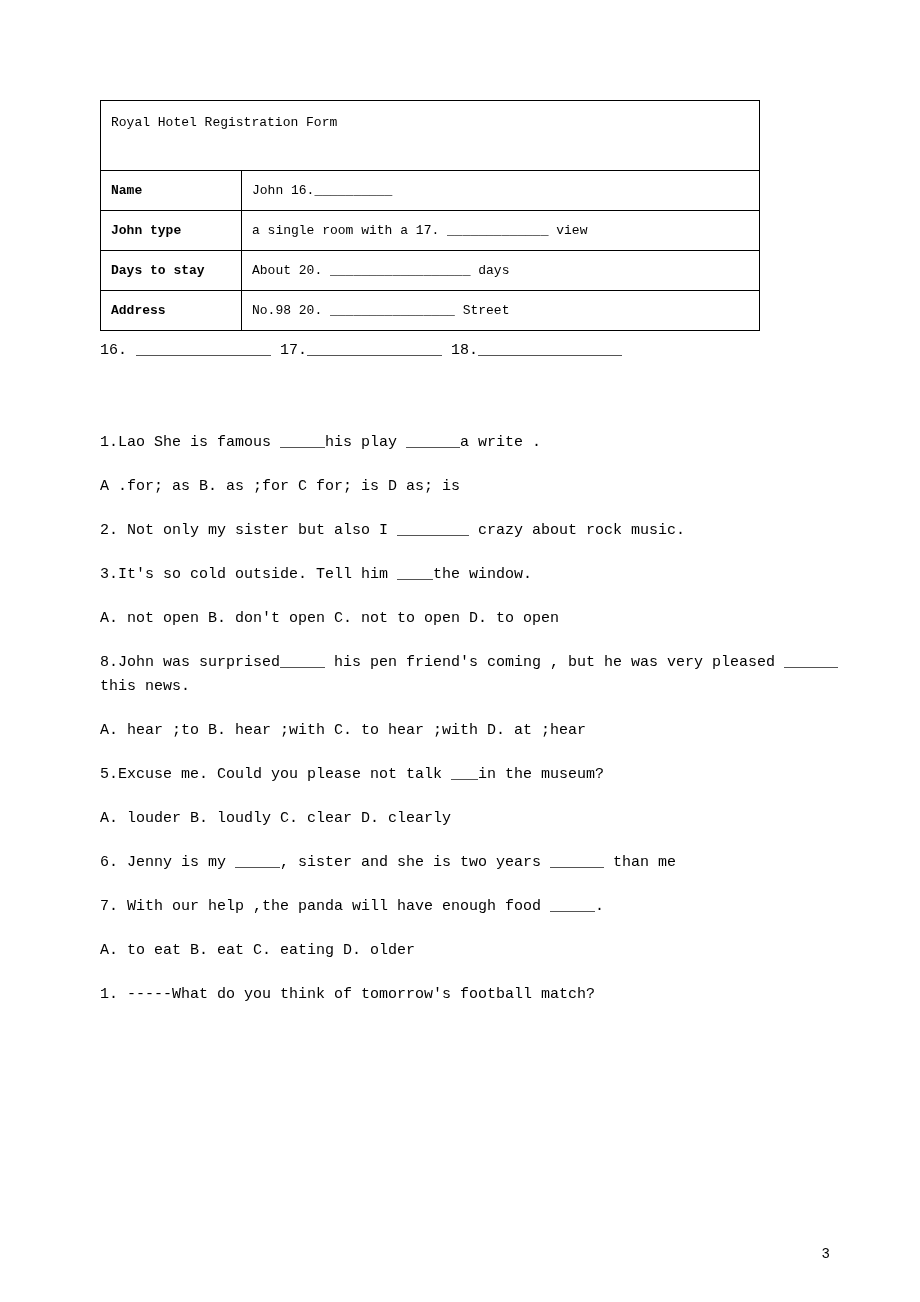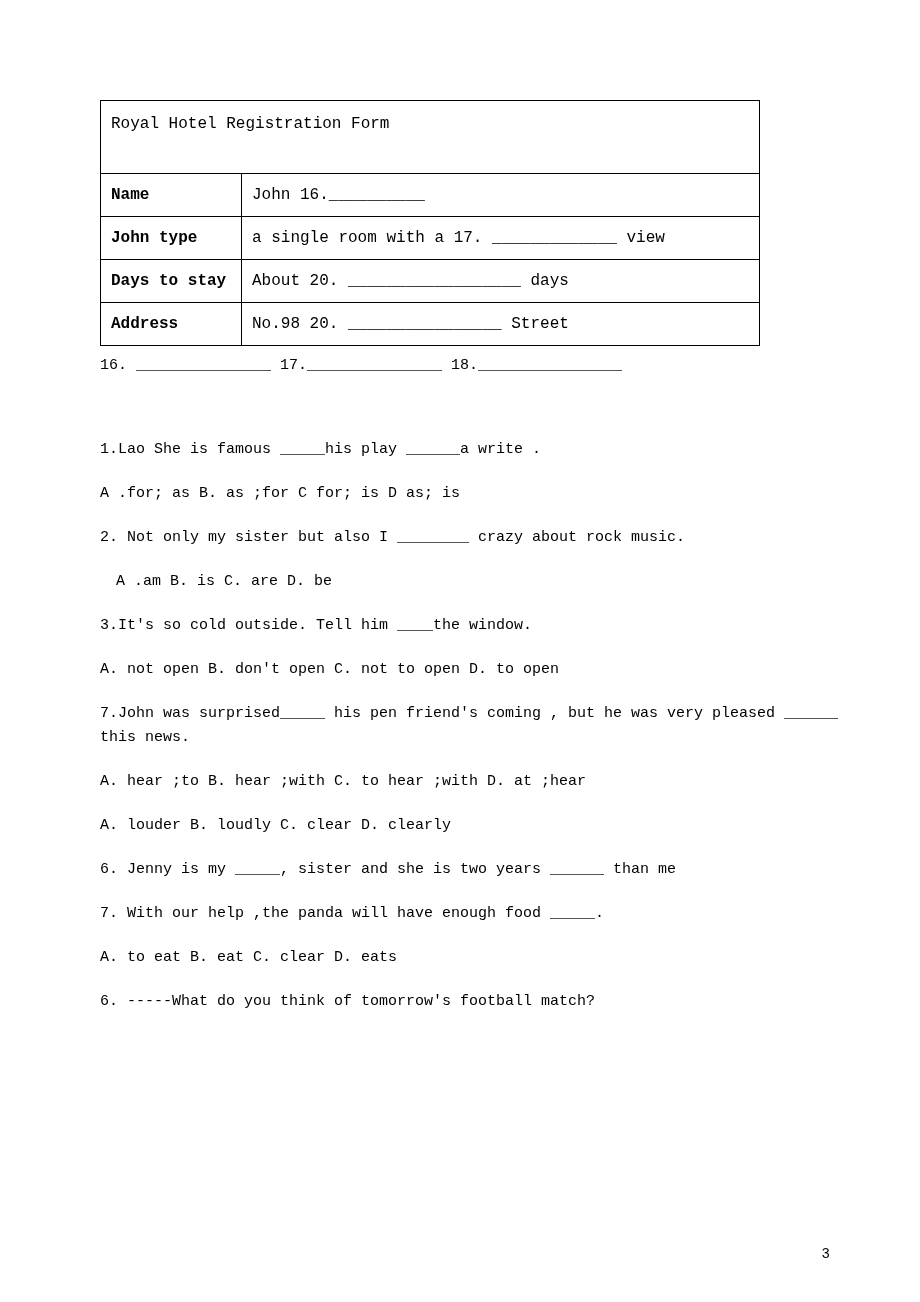--- a/index.html
+++ b/index.html
@@ -20,32 +20,32 @@
   }
   table.form-table {
     border-collapse: collapse;
     width: 660px;
     margin-bottom: 8px;
   }
   table.form-table td {
     border: 1px solid #000;
     padding: 12px 10px;
     vertical-align: middle;
-    font-size: 16px;
+    font-size: 13px;
   }
   table.form-table td.label-cell {
     width: 120px;
     font-weight: bold;
   }
   table.form-table td.header-cell {
     padding-top: 14px;
     padding-bottom: 40px;
   }
   .line {
-    margin: 0 0 20px 0;
+    margin: 8px 0 20px 0;
     line-height: 1.6;
   }
   .page-num {
     position: absolute;
     right: 90px;
     bottom: 40px;
     font-size: 14px;
     color: #000;
   }
   .section-gap { height: 40px; }
@@ -82,31 +82,31 @@
 
   <p class="line">16. _______________  17._______________   18.________________</p>
 
   <div class="section-gap"></div>
 
 
   <p class="line">1.Lao She is famous _____his play ______a write .</p>
   <p class="line">A .for; as    B. as ;for  C for; is   D as; is</p>
 
   <p class="line">2. Not only my sister but also I ________ crazy about rock music.</p>
-  <p class="line indent">A .am   B. is   C. are   D. be</p>
 
   <p class="line">3.It's so cold outside. Tell him ____the window.</p>
   <p class="line">A. not open B. don't open C. not to open D. to open</p>
 
-  <p class="line">7.John was surprised_____ his pen friend's coming , but he was very pleased ______ this news.</p>
+  <p class="line">8.John was surprised_____ his pen friend's coming , but he was very pleased ______ this news.</p>
   <p class="line">A. hear ;to  B. hear ;with C. to hear ;with D. at ;hear</p>
 
+  <p class="line">5.Excuse me. Could you please not talk ___in the museum?</p>
   <p class="line">A. louder  B. loudly C. clear D. clearly</p>
 
   <p class="line">6.  Jenny is my _____, sister and she is two years ______ than me</p>
 
   <p class="line">7. With our help ,the panda will have enough food _____.</p>
-  <p class="line">A. to eat    B. eat   C. clear   D. eats</p>
+  <p class="line">A. to eat    B. eat   C. eating   D. older</p>
 
-  <p class="line">6.  -----What do you think of tomorrow's football match?</p>
+  <p class="line">1.  -----What do you think of tomorrow's football match?</p>
 
   <div class="page-num">3</div>
 </div>
 
 </body></html>

